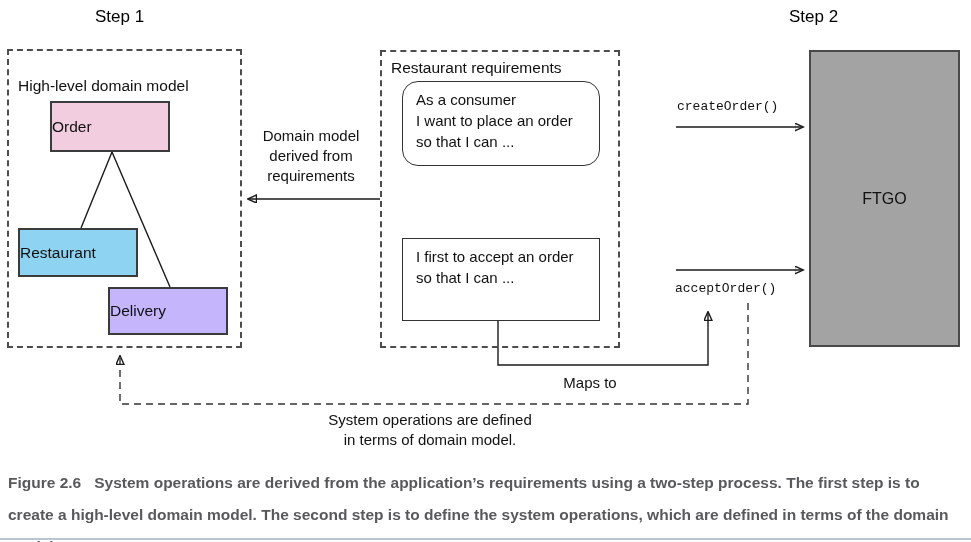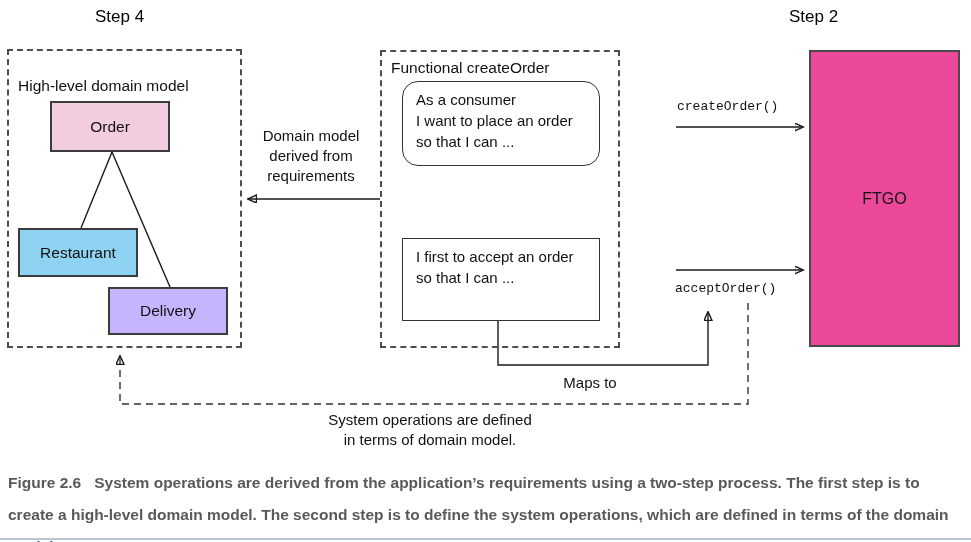--- a/index.html
+++ b/index.html
@@ -8,28 +8,28 @@
     font-family:"Liberation Sans",sans-serif;color:#1a1a1a;
   }
   .abs{position:absolute;}
   .step-label{font-size:17px;color:#000;}
   .dashed-box{
     position:absolute;border:2px dashed #4d4d4d;background:transparent;
   }
   .group-title{position:absolute;font-size:15.5px;color:#111;white-space:nowrap;}
   .entity{
     position:absolute;border:2px solid #3b3b3b;display:flex;
-    align-items:center;justify-content:center;font-size:15.5px;color:#111;
+    align-items:center;justify-content:flex-start;font-size:15.5px;color:#111;
   }
   .story-box{
     position:absolute;background:#fff;border:1.5px solid #333;
     font-size:15px;line-height:21px;padding:7px 0 0 13px;color:#111;
   }
   .system-box{
-    position:absolute;background:#ec4899;border:2px solid #4a4a4a;display:flex;
+    position:absolute;background:#a3a3a3;border:2px solid #4a4a4a;display:flex;
     align-items:center;justify-content:center;font-size:16px;color:#111;
   }
   .op-label{
     position:absolute;font-family:"Liberation Mono","DejaVu Sans Mono",monospace;
     font-size:13px;color:#111;white-space:nowrap;
   }
   .note{position:absolute;font-size:15px;line-height:20px;text-align:center;color:#111;}
   .connectors{position:absolute;left:0;top:0;pointer-events:none;}
   .connectors path{fill:none;stroke:#1a1a1a;stroke-width:1.4;}
   .connectors path.dashed{stroke-dasharray:7 5;stroke:#333;}
@@ -51,40 +51,40 @@
   </defs>
   <path d="M112,152 L81,228"></path>
   <path d="M112,152 L170,287"></path>
   <path d="M380,199 L248,199" marker-end="url(#arrow)"></path>
   <path d="M676,127 L803,127" marker-end="url(#arrow)"></path>
   <path d="M676,270 L803,270" marker-end="url(#arrow)"></path>
   <path d="M498,320 L498,365 L708,365 L708,312" marker-end="url(#arrow)"></path>
   <path class="dashed" d="M748,303 L748,404 L120,404 L120,356" marker-end="url(#arrow)"></path>
 </svg>
 
-<div class="abs step-label" style="left:95px;top:7px;">Step 4</div>
+<div class="abs step-label" style="left:95px;top:7px;">Step 1</div>
 <div class="abs step-label" style="left:789px;top:7px;">Step 2</div>
 
 <div class="dashed-box" style="left:7px;top:49px;width:231px;height:295px;"></div>
 <div class="group-title" style="left:18px;top:58px;margin-top:19px;">High-level domain model</div>
 
 <div class="entity" style="left: 50px; top: 101px; width: 116px; height: 47px; background-color: rgb(242, 205, 224);">
   <span>Order</span>
 </div>
 <div class="entity" style="left: 18px; top: 228px; width: 116px; height: 45px; background-color: rgb(142, 211, 241);">
   <span>Restaurant</span>
 </div>
 <div class="entity" style="left: 108px; top: 287px; width: 116px; height: 44px; background-color: #c4b5fd;">
   <span>Delivery</span>
 </div>
 
 <div class="note" style="left:248px;top:126px;width:126px;">Domain model derived from requirements</div>
 
 <div class="dashed-box" style="left:380px;top:50px;width:236px;height:294px;"></div>
-<div class="group-title" style="left:391px;top:59px;">Functional createOrder</div>
+<div class="group-title" style="left:391px;top:59px;">Restaurant requirements</div>
 
 <div class="story-box" style="left:402px;top:81px;width:183px;height:76px;border-radius:16px;">
   <div>As a consumer</div>
   <div>I want to place an order</div>
   <div>so that I can ...</div>
 </div>
 <div class="story-box" style="left:402px;top:238px;width:183px;height:74px;">
   <div>I first to accept an order</div>
   <div>so that I can ...</div>
 </div>

